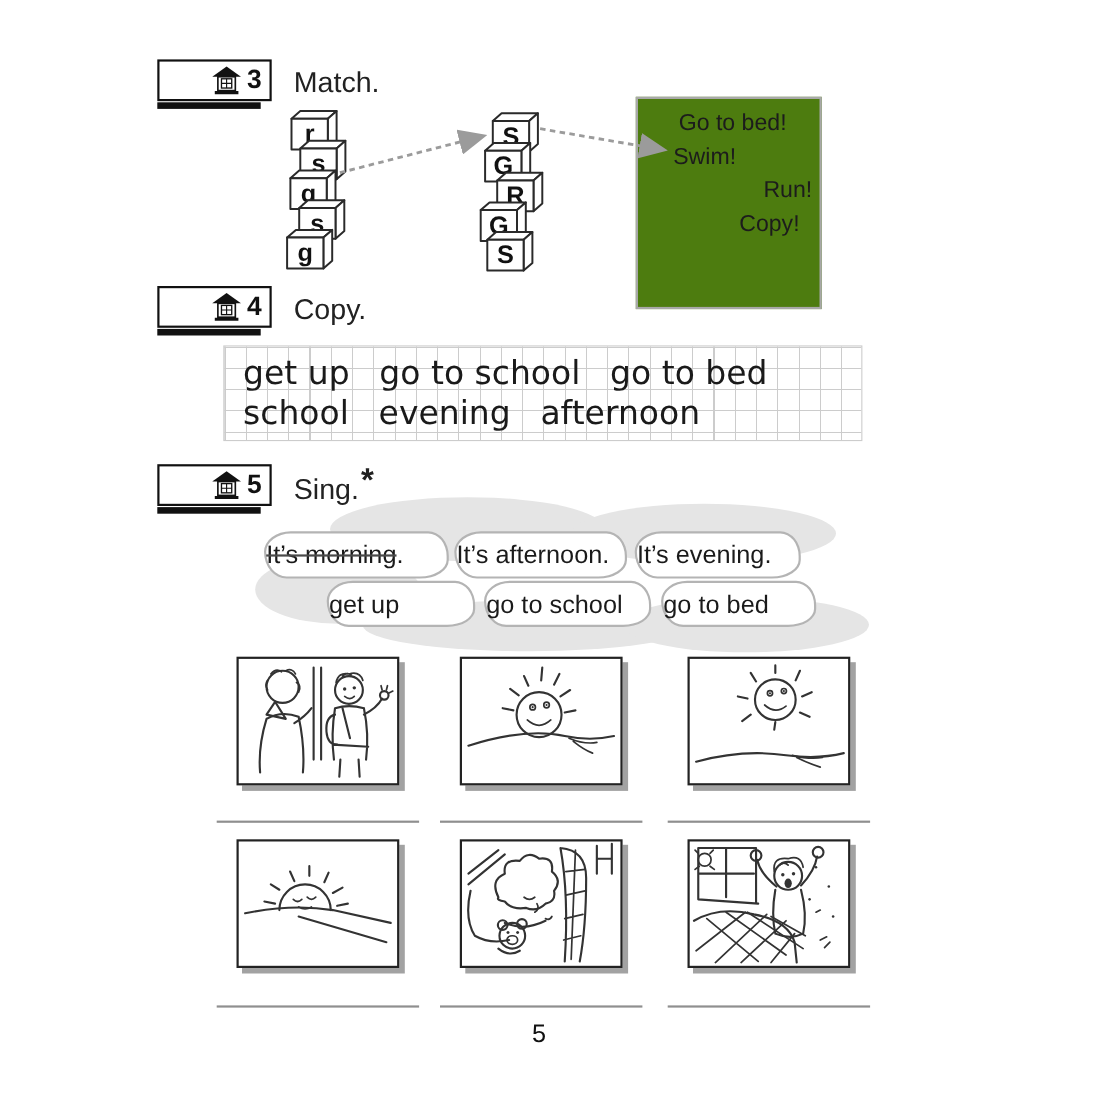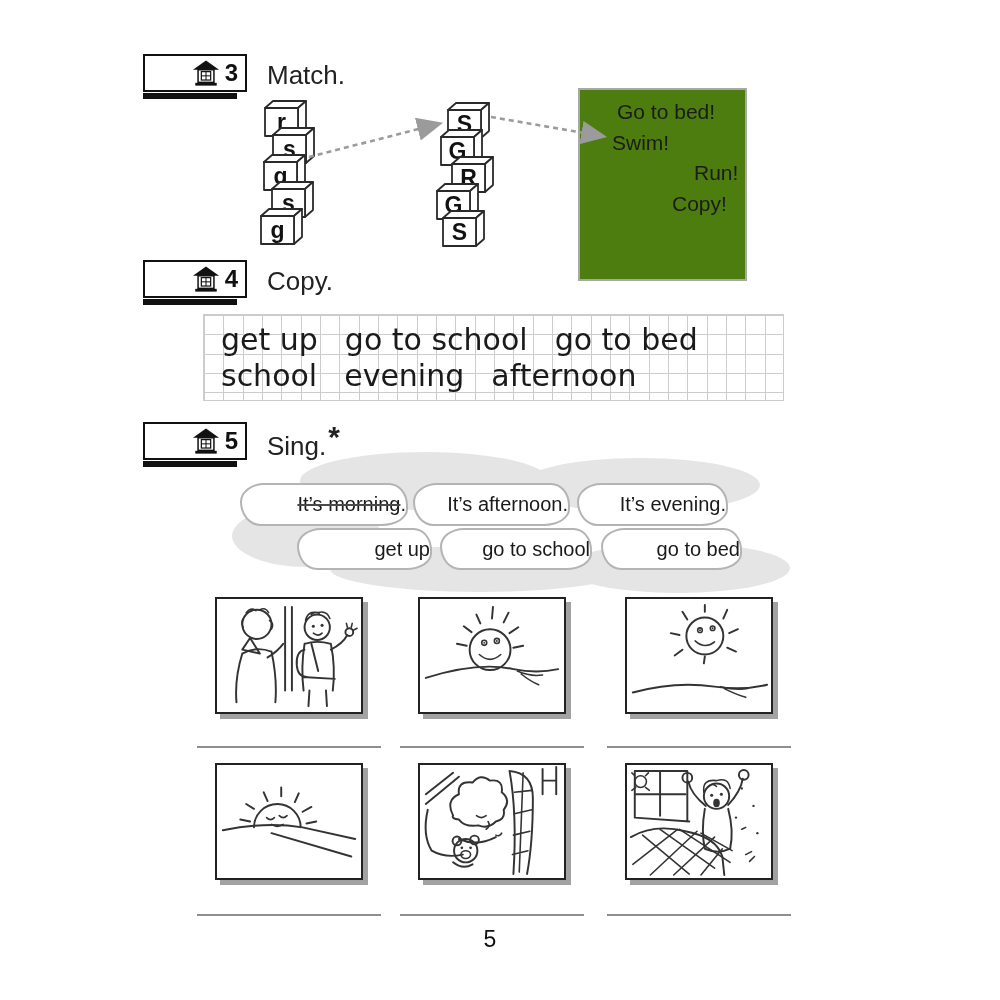--- a/index.html
+++ b/index.html
@@ -34,21 +34,21 @@
       border:1px solid #cccccc;box-sizing:border-box;
       background-image:repeating-linear-gradient(to right,#cccccc 0 1px,transparent 1px 19.33px),
                        repeating-linear-gradient(to bottom,#cccccc 0 1px,transparent 1px 19.33px);}
   .grid-row{position:absolute;left:17px;display:flex;gap:27px;white-space:nowrap;
             font-family:"DejaVu Sans",sans-serif;font-size:30px;color:#1a1a1a;}
   .grid-row.r1{top:7px;} .grid-row.r2{top:43px;}
 
   
   .cloud-bg{position:absolute;background:#e5e5e5;border-radius:50%;}
   .cloud{position:absolute;background:#fff;border:2px solid #b4b4b4;box-sizing:border-box;
-         display:flex;align-items:center;justify-content:flex-end;font-size:20px;color:#1a1a1a;
+         display:flex;align-items:center;justify-content:flex-start;font-size:23px;color:#1a1a1a;
          border-radius:26px 20px 28px 22px / 20px 24px 18px 26px;white-space:nowrap;}
   .struck{text-decoration:line-through;text-decoration-thickness:2px;text-decoration-color:#4a4a4a;}
 
   
   .pic-box{position:absolute;width:148px;height:117px;background:#fff;border:2px solid #222;
            box-sizing:border-box;box-shadow:5px 5px 0 #a2a2a2;}
   .pic-box svg{width:100%;height:100%;}
   .ln{stroke:#333;stroke-width:2;fill:none;stroke-linecap:round;stroke-linejoin:round;}
   .th{stroke:#333;stroke-width:1.6;fill:none;stroke-linecap:round;}
   .dot{fill:#333;stroke:none;}

